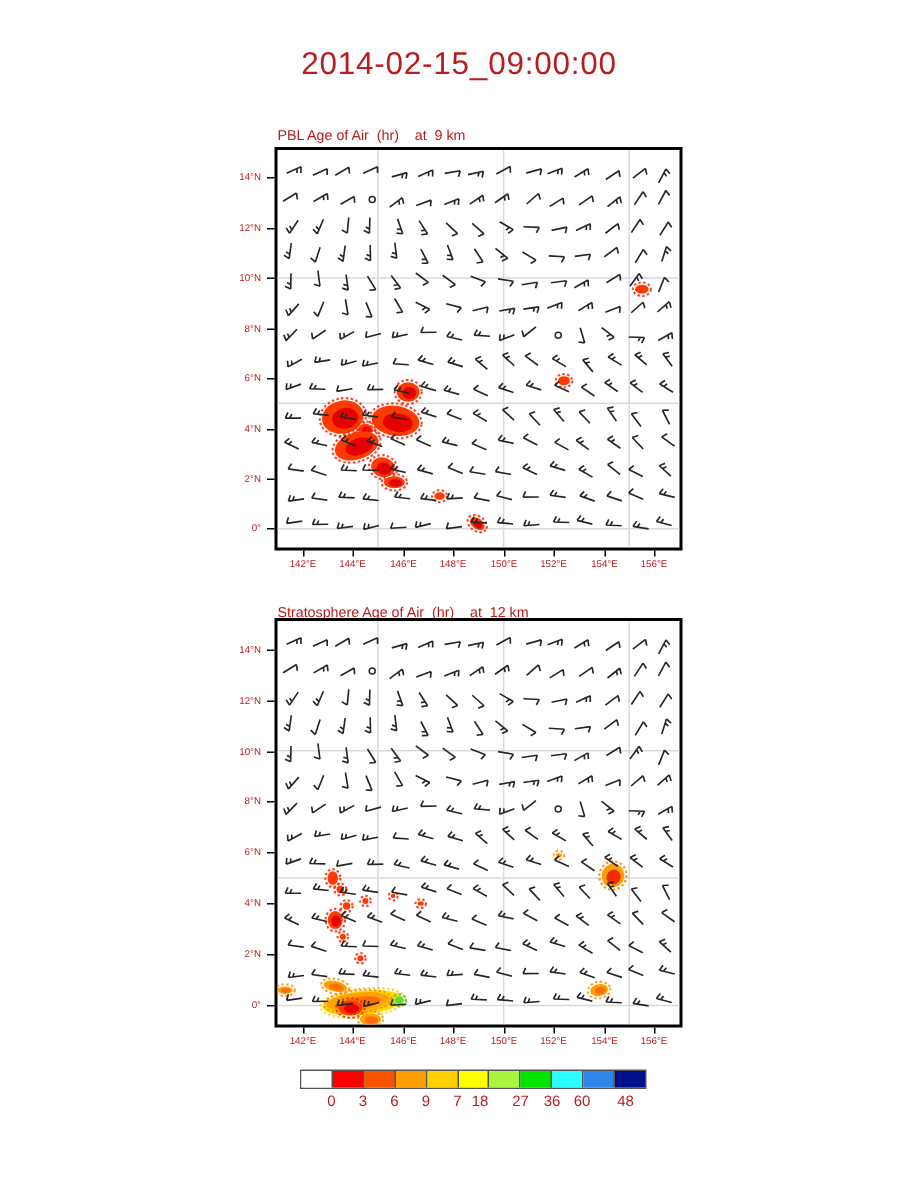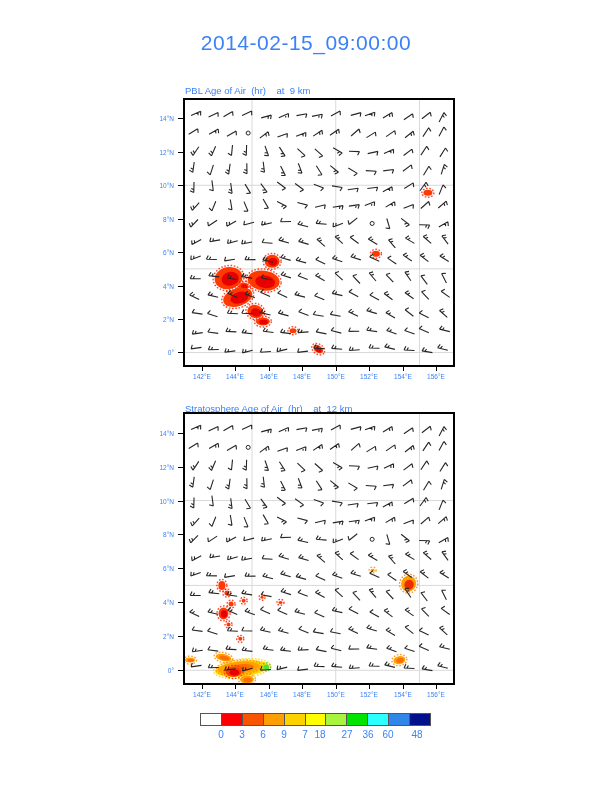--- a/index.html
+++ b/index.html
@@ -1,18 +1,18 @@
 <!DOCTYPE html>
 <html><head>
 <meta charset="utf-8">
 <style>
   html,body { margin:0; padding:0; background:#fff; }
   .page {
     position:relative; width:612px; height:792px; background:#ffffff;
-    font-family:"Liberation Sans", sans-serif; color:#3b82f6; overflow:hidden;
+    font-family:"Liberation Sans", sans-serif; color:#b91c1c; overflow:hidden;
   }
   .fig-title {
     position:absolute; left:0; top:31px; width:612px; text-align:center;
     font-size:21px; letter-spacing:0.5px; white-space:pre;
   }
   .panel-caption { position:absolute; left:185px; font-size:9.5px; line-height:11px; white-space:pre; }
   .panel {
     position:absolute; left:183px; width:268px; border:2px solid #000; background:#fff;
   }
   .panel svg { display:block; overflow:hidden; }

